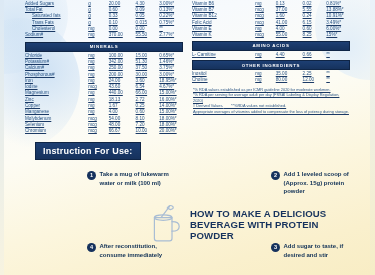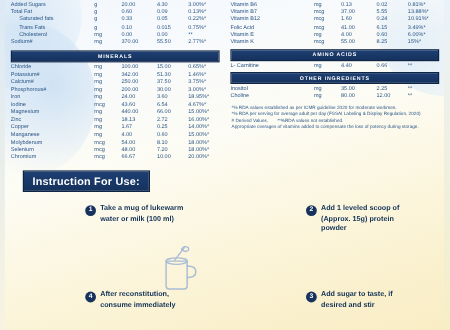--- a/index.html
+++ b/index.html
@@ -24,21 +24,21 @@
         background:radial-gradient(circle at 60% 60%, #d5e6f5 0%, rgba(213,230,245,0) 72%); }
   .s2 { left:-40px; top:18px; width:120px; height:130px;
         background:radial-gradient(circle at 70% 40%, #cfe2f4 0%, rgba(207,226,244,0) 70%); }
   .s3 { right:-50px; top:-30px; width:110px; height:110px;
         background:radial-gradient(circle at 30% 70%, #e2eef8 0%, rgba(226,238,248,0) 72%); }
   .edge-l { position:absolute; left:0; top:0; width:4px; height:275px;
         background:linear-gradient(180deg,#dce9f5,#f7f3e0); }
   .edge-r { position:absolute; right:0; top:0; width:5px; height:275px;
         background:linear-gradient(180deg,#eaf2fa,#f6eec6); }
 
-  .sheet { position:absolute; inset:0; padding:0 9px; }
+  .sheet { position:absolute; inset:0; padding:0 25px;text-decoration:underline; }
 
   
   .cols { display:flex; gap:9px; padding-top:1px; }
   .col { width:50%; }
 
   table.nut { width:100%; border-collapse:collapse; font-size:4.6px; line-height:1.05; }
   table.nut td { padding:0.75px 0; white-space:nowrap; color:#2a5585; }
   td.nm   { width:40%; padding-left:2px; }
   td.nm.ind { padding-left:7px; }
   td.un   { width:13%; }
@@ -376,15 +376,16 @@
     <div class="center">
       <div class="mugwrap">
         <svg viewBox="0 0 52 50" width="42" height="40" fill="none" stroke="#a9bdd4" stroke-width="1.5" stroke-linecap="round" stroke-linejoin="round">
           <path d="M14 17 L14 43 Q14 46 17 46 L33 46 Q36 46 36 43 L36 17 Z"></path>
           <path d="M36 22 Q45 22 45 28 Q45 34 36 34"></path>
           <ellipse cx="25" cy="17" rx="11" ry="3.4"></ellipse>
           <path d="M23 16 L33 3"></path>
           <path d="M30 5 Q33 0 37 3 Q39 6 34 7 Z"></path>
         </svg>
       </div>
+      <div class="headline">HOW TO MAKE A DELICIOUS BEVERAGE WITH PROTEIN POWDER</div>
     </div>
   </div>
 </div>
 
 </body></html>

